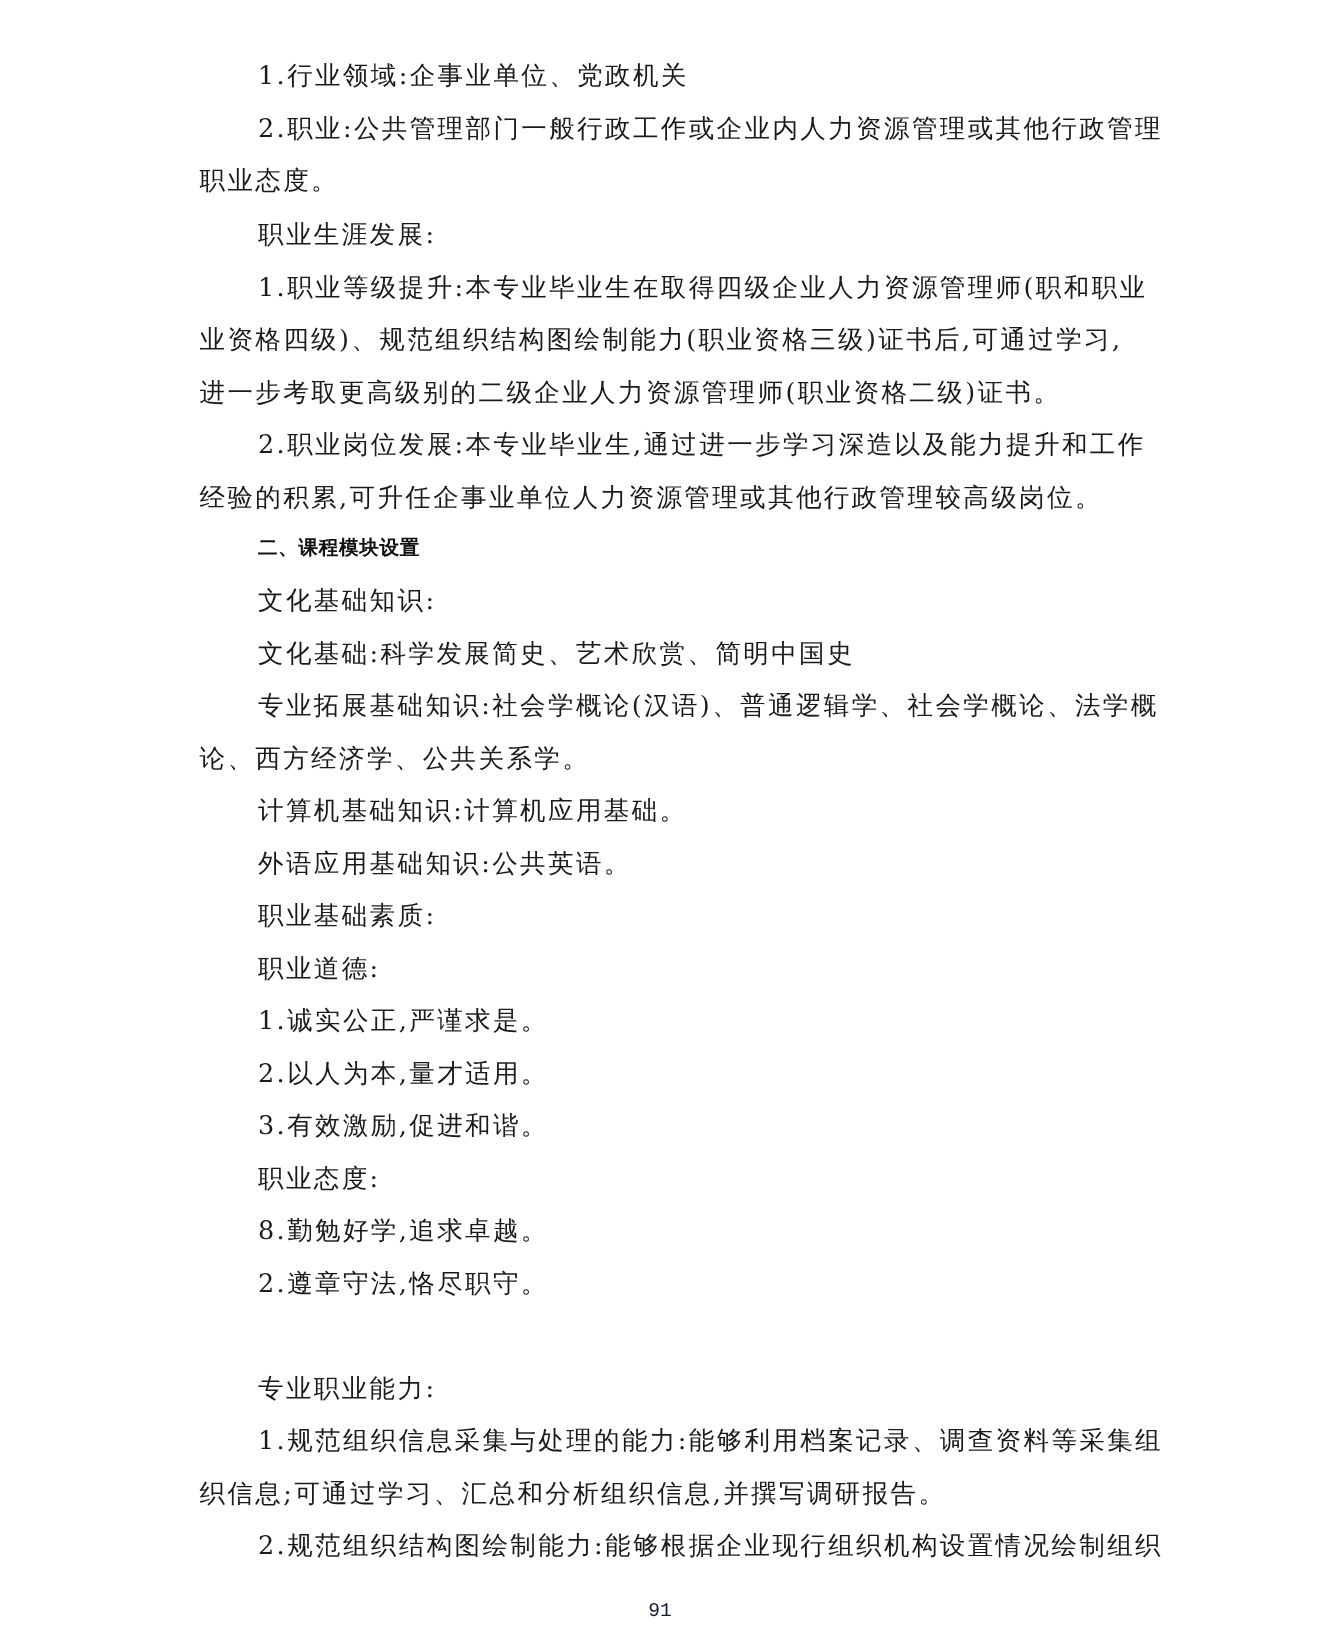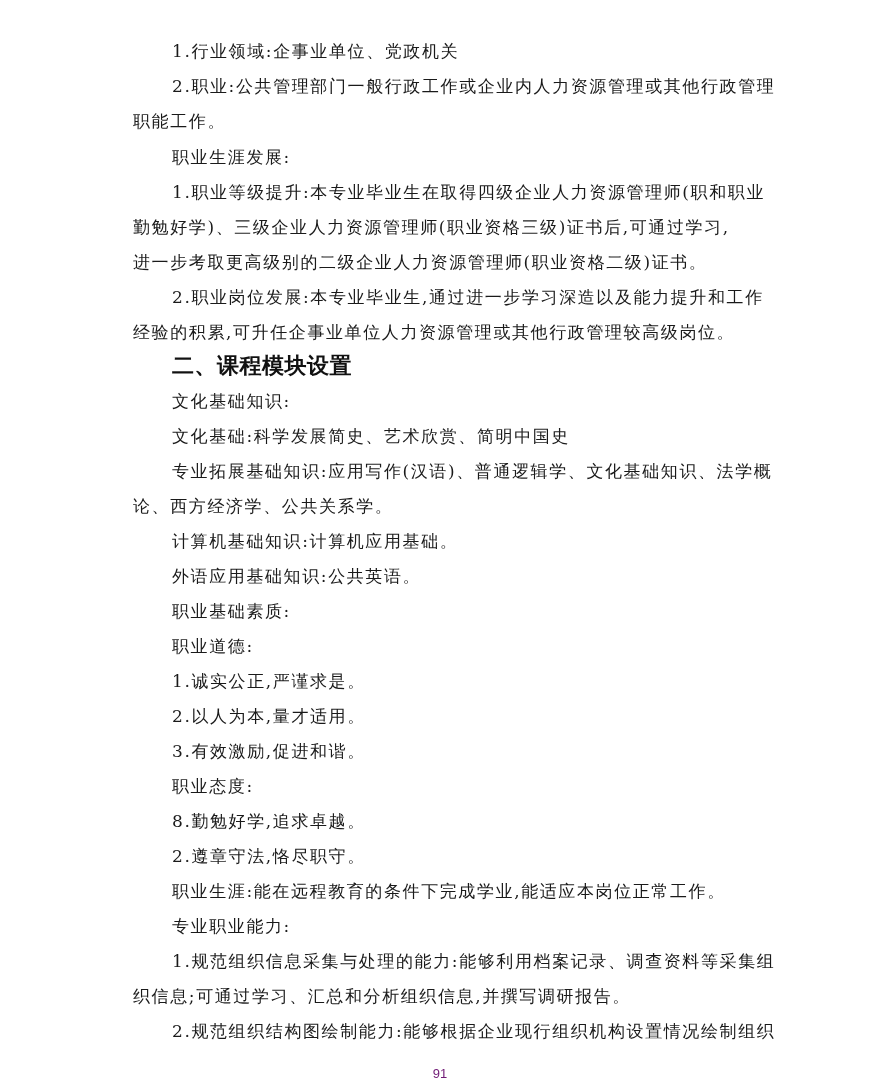--- a/index.html
+++ b/index.html
@@ -29,63 +29,62 @@
       line-height: 22px;
       white-space: nowrap;
       letter-spacing: 1.6px;
     }
     .indent {
       left: 172px;
     }
     .heading {
       font-family: "DejaVu Sans", "Liberation Sans", sans-serif;
       font-weight: bold;
-      font-size: 22px;
+      font-size: 13px;
       letter-spacing: 0.5px;
       color: #111;
     }
     .page-number {
       position: absolute;
       left: 0;
       width: 880px;
       text-align: center;
       top: 1050px;
       font-size: 13px;
-      font-family: Liberation Sans, sans-serif;
-      color: #701a75;
+      font-family: Liberation Mono, monospace;
+      color: #0f172a;
     }
   </style>
 </head>
 <body>
 
 <div class="page">
   <div class="line indent" style="top:24px">1.行业领域:企事业单位、党政机关</div>
   <div class="line indent" style="top:59px">2.职业:公共管理部门一般行政工作或企业内人力资源管理或其他行政管理</div>
-  <div class="line" style="top:94px">职能工作。</div>
+  <div class="line" style="top:94px">职业态度。</div>
   <div class="line indent" style="top:130px">职业生涯发展:</div>
   <div class="line indent" style="top:165px">1.职业等级提升:本专业毕业生在取得四级企业人力资源管理师(职和职业</div>
-  <div class="line" style="top:200px">勤勉好学)、三级企业人力资源管理师(职业资格三级)证书后,可通过学习,</div>
+  <div class="line" style="top:200px">业资格四级)、规范组织结构图绘制能力(职业资格三级)证书后,可通过学习,</div>
   <div class="line" style="top:235px">进一步考取更高级别的二级企业人力资源管理师(职业资格二级)证书。</div>
   <div class="line indent" style="top:270px">2.职业岗位发展:本专业毕业生,通过进一步学习深造以及能力提升和工作</div>
   <div class="line" style="top:305px">经验的积累,可升任企事业单位人力资源管理或其他行政管理较高级岗位。</div>
   <div class="line indent heading" style="top:339px">二、课程模块设置</div>
   <div class="line indent" style="top:374px">文化基础知识:</div>
   <div class="line indent" style="top:409px">文化基础:科学发展简史、艺术欣赏、简明中国史</div>
-  <div class="line indent" style="top:444px">专业拓展基础知识:应用写作(汉语)、普通逻辑学、文化基础知识、法学概</div>
+  <div class="line indent" style="top:444px">专业拓展基础知识:社会学概论(汉语)、普通逻辑学、社会学概论、法学概</div>
   <div class="line" style="top:479px">论、西方经济学、公共关系学。</div>
   <div class="line indent" style="top:514px">计算机基础知识:计算机应用基础。</div>
   <div class="line indent" style="top:549px">外语应用基础知识:公共英语。</div>
   <div class="line indent" style="top:584px">职业基础素质:</div>
   <div class="line indent" style="top:619px">职业道德:</div>
   <div class="line indent" style="top:654px">1.诚实公正,严谨求是。</div>
   <div class="line indent" style="top:689px">2.以人为本,量才适用。</div>
   <div class="line indent" style="top:724px">3.有效激励,促进和谐。</div>
   <div class="line indent" style="top:759px">职业态度:</div>
   <div class="line indent" style="top:794px">8.勤勉好学,追求卓越。</div>
   <div class="line indent" style="top:829px">2.遵章守法,恪尽职守。</div>
-  <div class="line indent" style="top:864px">职业生涯:能在远程教育的条件下完成学业,能适应本岗位正常工作。</div>
   <div class="line indent" style="top:899px">专业职业能力:</div>
   <div class="line indent" style="top:934px">1.规范组织信息采集与处理的能力:能够利用档案记录、调查资料等采集组</div>
   <div class="line" style="top:969px">织信息;可通过学习、汇总和分析组织信息,并撰写调研报告。</div>
   <div class="line indent" style="top:1004px">2.规范组织结构图绘制能力:能够根据企业现行组织机构设置情况绘制组织</div>
 
   <div class="page-number">91</div>
 </div>
 
 </body></html>

